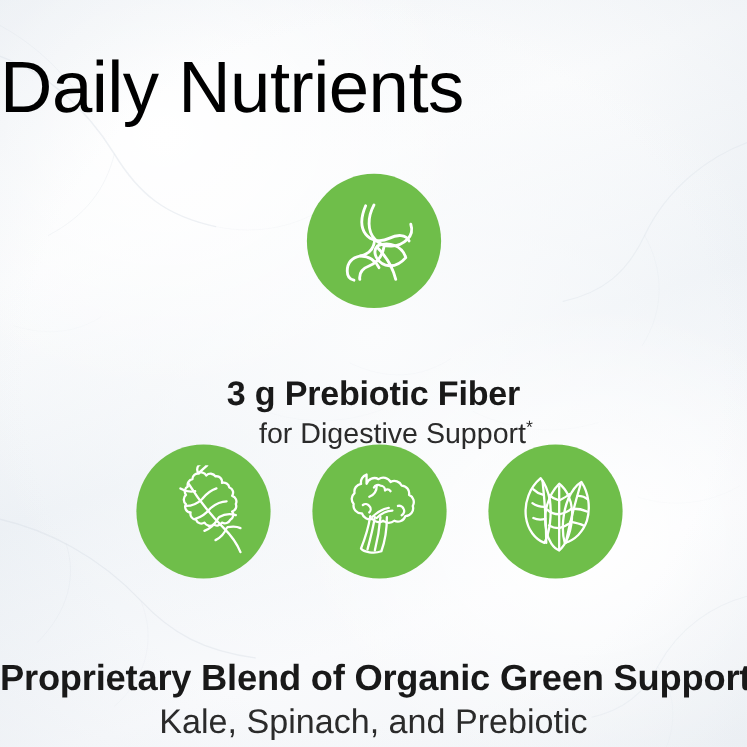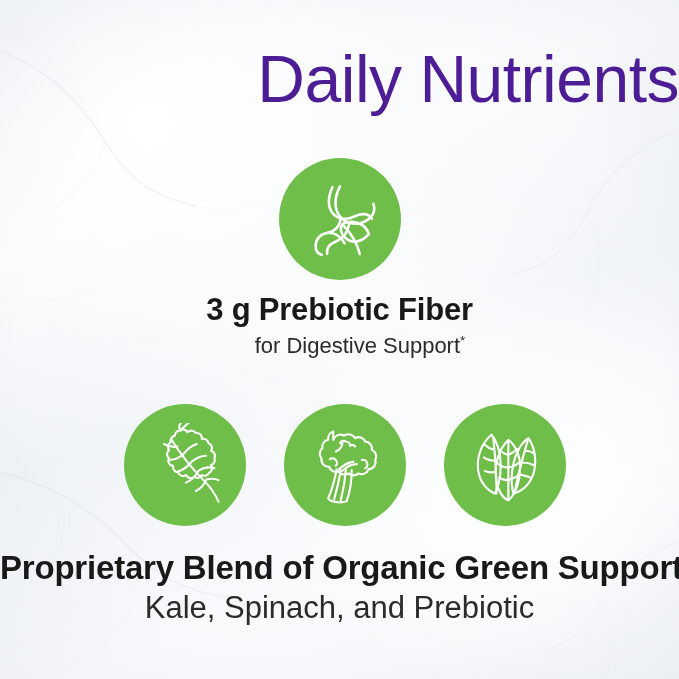--- a/index.html
+++ b/index.html
@@ -42,26 +42,26 @@
     background: radial-gradient(ellipse 85% 85% at 50% 50%, rgba(255,255,255,0) 55%, rgba(223,229,236,0.55) 100%);
     pointer-events: none;
   }
 
   
   .headline {
     position: absolute;
     left: 0;
     right: 0;
     top: 46px;
-    text-align: right;
+    text-align: left;
     font-size: 66px;
     line-height: 1;
     font-weight: 500;
     letter-spacing: -0.5px;
-    color: #4c1d95;
+    color: #000000;
     white-space: nowrap;
   }
 
   
   .circle {
     position: absolute;
     width: 122px;
     height: 122px;
     border-radius: 50%;
     background: #6fbe4a;
@@ -89,34 +89,35 @@
   #circle-spinach svg   { width: 84px; height: 84px; }
 
   
   .text-block {
     position: absolute;
     left: 0;
     right: 0;
     text-align: center;
     color: #191919;
     white-space: nowrap;
+    margin-top: 48px;
   }
   .line-bold {
     font-weight: 700;
     letter-spacing: -0.2px;
   }
   .line-light {
     font-weight: 300;
     letter-spacing: 0px;
     color: #2b2b2b;
   }
 
   #fiber-text      { top: 292px; }
   #fiber-text .line-bold  { font-size: 31px; line-height: 36px; }
-  #fiber-text .line-light { font-size: 22px; line-height: 36px; padding-left: 41px; }
+  #fiber-text .line-light { font-size: 26px; line-height: 36px; padding-left: 41px; }
 
   #veggie-text     { top: 548px; }
   #veggie-text .line-bold  { font-size: 33px; line-height: 40px; }
   #veggie-text .line-light { font-size: 31px; line-height: 40px; }
 
   .asterisk {
     font-size: 0.62em;
     vertical-align: super;
     line-height: 0;
   }

